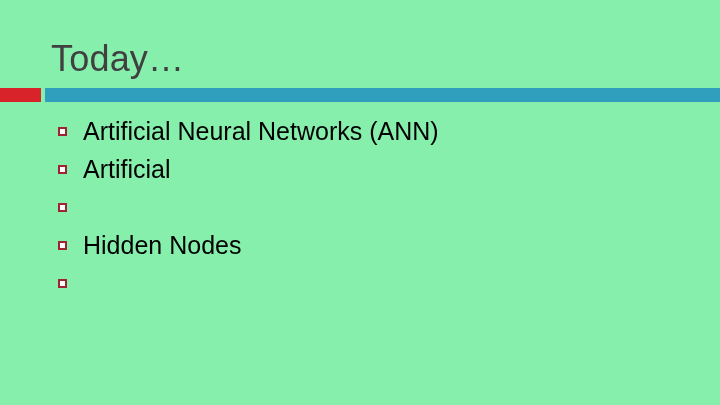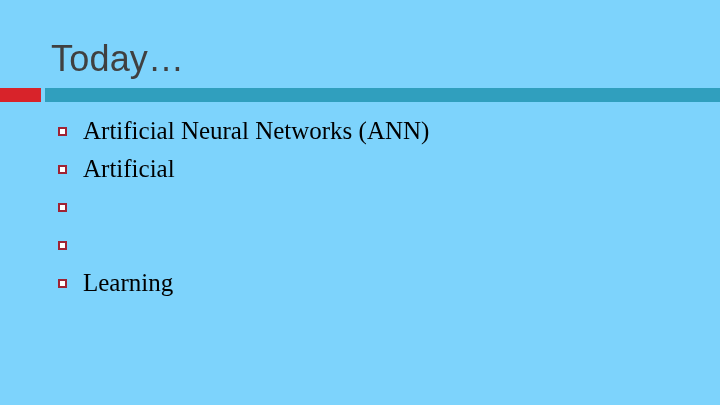--- a/index.html
+++ b/index.html
@@ -10,21 +10,21 @@
     width: 720px;
     height: 405px;
     background: #ffffff;
     font-family: "Liberation Sans", sans-serif;
     overflow: hidden;
   }
   .slide {
     position: relative;
     width: 720px;
     height: 405px;
-    background: #7dd3fc;
+    background: #86efac;
   }
   .slide-title {
     position: absolute;
     left: 51px;
     top: 38px;
     font-family: "Liberation Sans", sans-serif;
     font-size: 36px;
     line-height: 42px;
     font-weight: 400;
     color: #404040;
@@ -72,21 +72,21 @@
   .bullet-marker {
     flex: 0 0 auto;
     width: 9px;
     height: 9px;
     box-sizing: border-box;
     border: 2px solid #a02334;
     background: #ffffff;
     margin-right: 16px;
   }
   .bullet-text {
-    font-family: Liberation Serif, serif;
+    font-family: Liberation Sans, sans-serif;
     font-size: 25px;
     line-height: 28px;
     color: #000000;
     white-space: nowrap;
   }
 </style>
 </head>
 <body>
 
 <div class="slide">
@@ -105,20 +105,20 @@
     </li>
     <li class="bullet-item">
       <span class="bullet-marker"></span>
       <span class="bullet-text">Artificial</span>
     </li>
     <li class="bullet-item">
       <span class="bullet-marker"></span>
     </li>
     <li class="bullet-item">
       <span class="bullet-marker"></span>
+      <span class="bullet-text">Hidden Nodes</span>
     </li>
     <li class="bullet-item">
       <span class="bullet-marker"></span>
-      <span class="bullet-text">Learning</span>
     </li>
   </ul>
 
 </div>
 
 </body></html>

